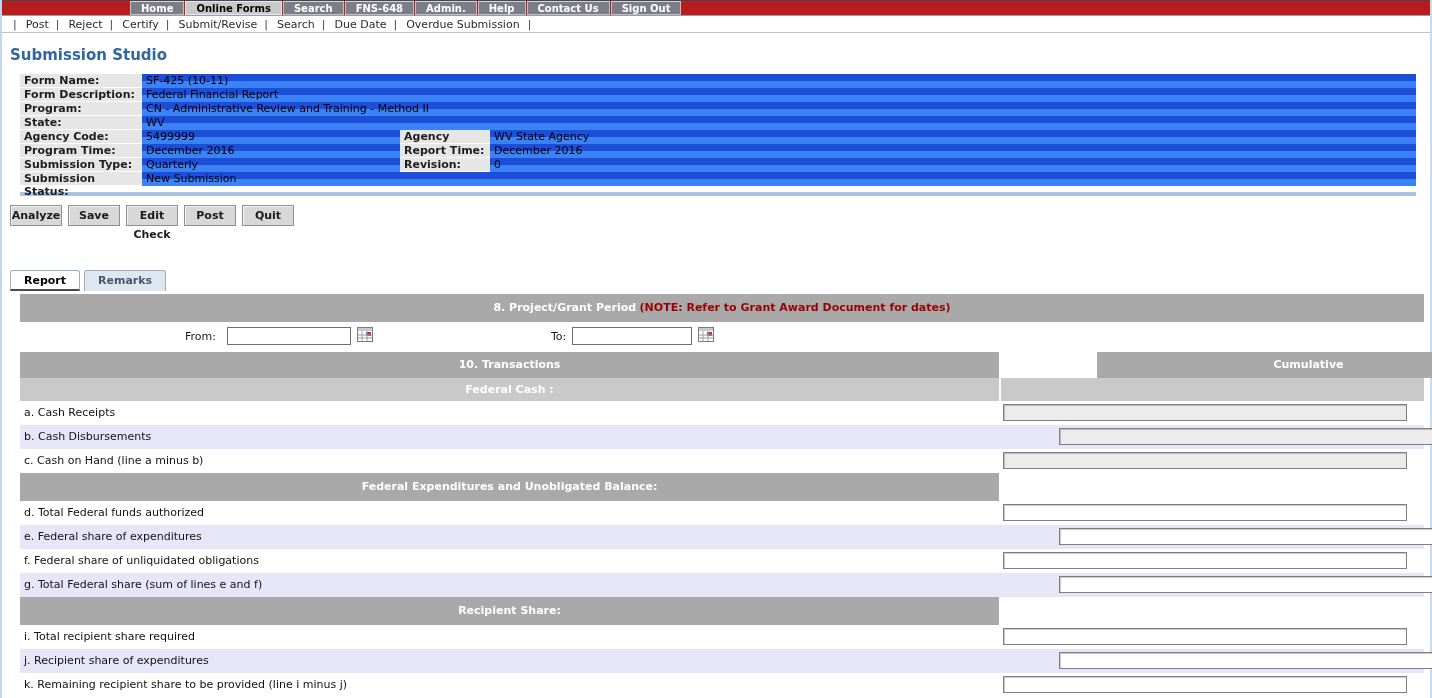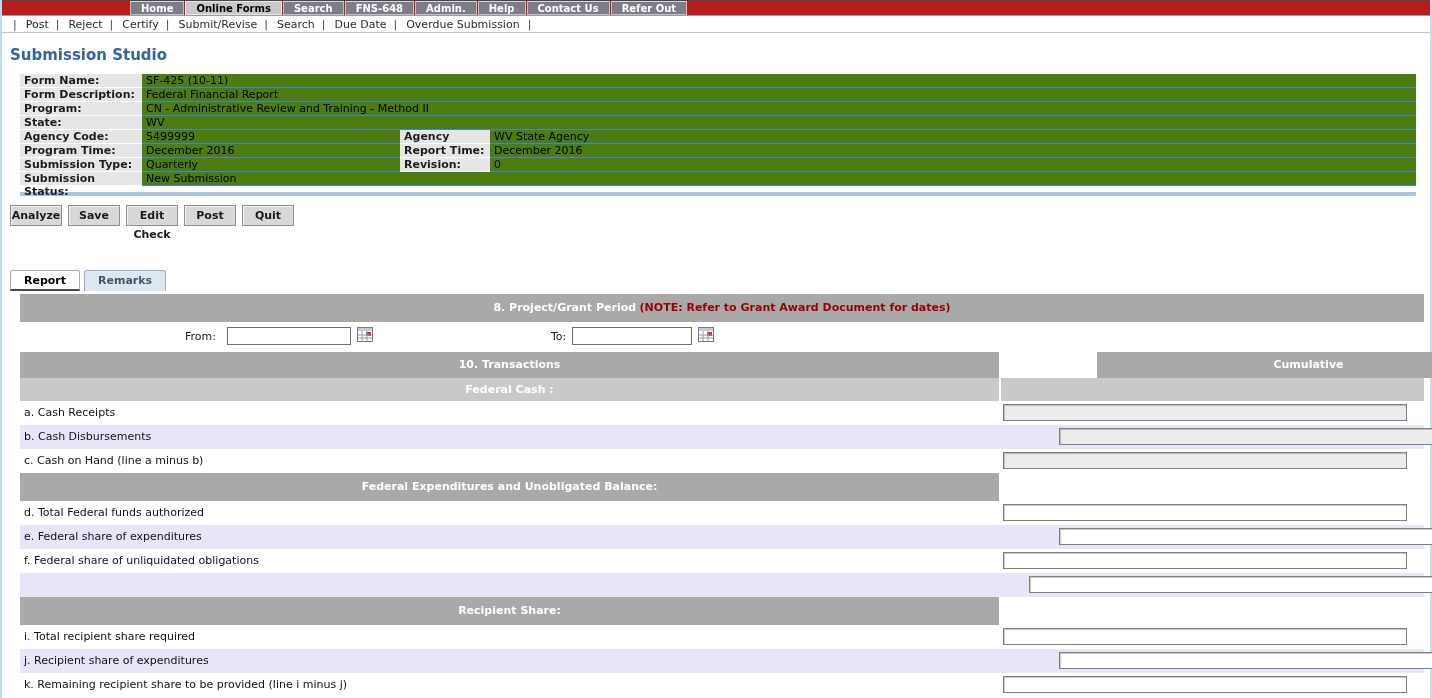--- a/index.html
+++ b/index.html
@@ -24,22 +24,22 @@
   .toolbar-row::after { content:"|"; color:#444; padding-left:8px; }
 
   
   .page-title { margin:13px 0 0 8px; color:#336699; font-size:15px; font-weight:bold; }
 
   
   .details { margin:10px 0 0 18px; width:1396px; display:grid;
     grid-template-columns:122px 258px 90px 1fr; }
   .d-label { background:#e6e6e6; font-weight:bold; color:#1d1d1d; padding:0 4px;
     line-height:13px; height:14px; border-bottom:1px solid #fff; }
-  .d-value { background:#4d7c0f; padding:0 4px; line-height:13px; height:14px;
-    border-bottom:1px solid #3b82f6; white-space:nowrap; }
+  .d-value { background:#1d4ed8; padding:0 4px; line-height:13px; height:14px;
+    border-bottom:7px solid #3b82f6; white-space:nowrap; }
   .span3 { grid-column:2 / 5; }
 
   
   .blue-divider { margin:6px 0 0 18px; width:1396px; height:4px; background:#a7c4e2; }
 
   
   .actions { margin:9px 0 0 8px; display:flex; }
   .act-btn { width:52px; height:21px; margin-right:6px; background:#d8d8d8;
     border:1px solid #8f8f8f; box-shadow:inset 1px 1px 0 #f2f2f2; font-weight:bold;
     font-size:11px; color:#1a1a1a; text-align:center; line-height:19px; cursor:pointer; }
@@ -92,21 +92,21 @@
 <div class="page">
 
   <div class="topnav">
     <div class="nav-btn">Home</div>
     <div class="nav-btn active">Online Forms</div>
     <div class="nav-btn">Search</div>
     <div class="nav-btn">FNS-648</div>
     <div class="nav-btn">Admin.</div>
     <div class="nav-btn">Help</div>
     <div class="nav-btn">Contact Us</div>
-    <div class="nav-btn">Refer Out</div>
+    <div class="nav-btn">Sign Out</div>
   </div>
 
   <div class="toolbar-row">
     <span class="tb-item">Post</span>
     <span class="tb-item">Reject</span>
     <span class="tb-item">Certify</span>
     <span class="tb-item">Submit/Revise</span>
     <span class="tb-item">Search</span>
     <span class="tb-item">Due Date</span>
     <span class="tb-item">Overdue Submission</span>
@@ -240,20 +240,21 @@
       <div class="t-label">e. Federal share of expenditures</div>
       <div></div>
       <div class="t-inputcell"><input class="amt-input" value="" style=""></div>
     </div>
     <div class="grid2 t-row">
       <div class="t-label">f. Federal share of unliquidated obligations</div>
       <div></div>
       <div class="t-inputcell"><input class="amt-input" value="" style=""></div>
     </div>
     <div class="grid2 t-row shaded">
+      <div class="t-label">g. Total Federal share (sum of lines e and f)</div>
       <div></div>
       <div class="t-inputcell"><input class="amt-input" value="" style=""></div>
     </div>
 
     <div class="grid2 sec-row">
       <div class="sec-cell">Recipient Share:</div>
       <div></div>
       <div></div>
     </div>
 

